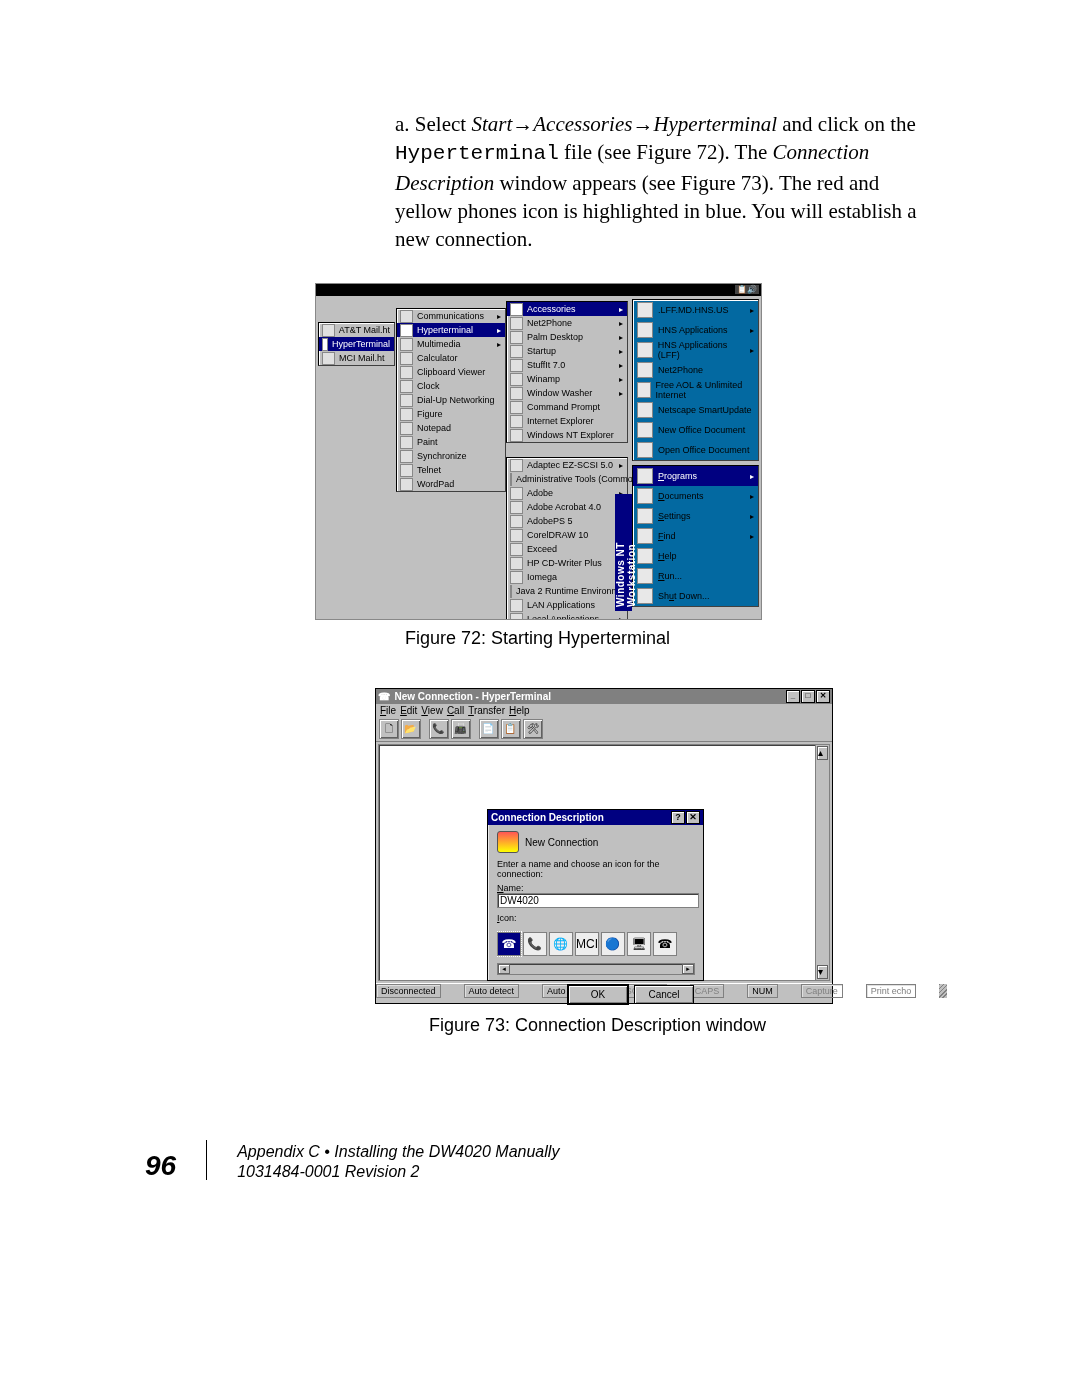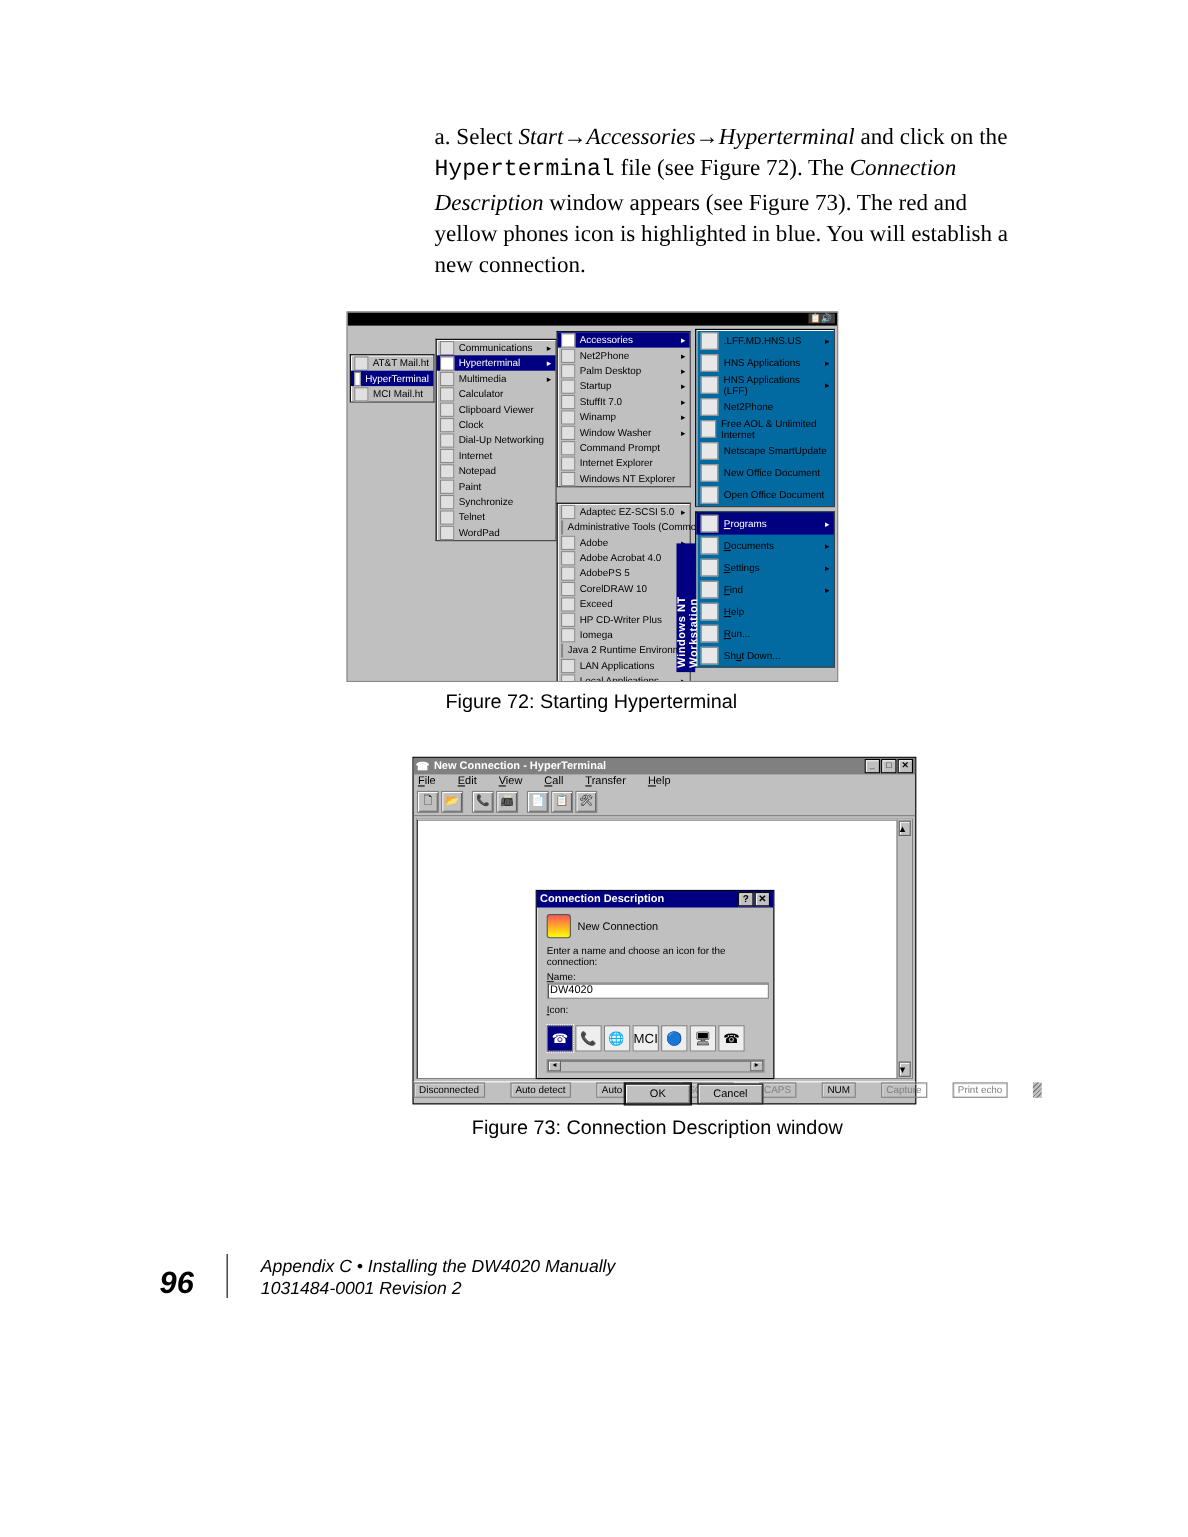--- a/index.html
+++ b/index.html
@@ -210,21 +210,21 @@
     border: 1px solid #000;
     box-shadow: inset 1px 1px 0 #fff;
     margin-left: 1px;
     text-align: center;
     font-size: 8px;
     line-height: 10px;
     color: #000;
   }
   .fig73 .menubar {
     display: flex;
-    gap: 20px;
+    gap: 4px;
     padding: 1px 4px;
     font-size: 10px;
   }
   .fig73 .menubar span .u { text-decoration: underline; }
   .fig73 .toolbar {
     display: flex;
     gap: 2px;
     padding: 2px 3px;
     border-bottom: 1px solid #808080;
   }
@@ -481,21 +481,21 @@
         <div class="item">
           <span class="ico"></span>
           <span class="lbl">Clock</span>
         </div>
         <div class="item">
           <span class="ico"></span>
           <span class="lbl">Dial-Up Networking</span>
         </div>
         <div class="item">
           <span class="ico"></span>
-          <span class="lbl">Internet</span>
+          <span class="lbl">Figure</span>
         </div>
         <div class="item">
           <span class="ico"></span>
           <span class="lbl">Notepad</span>
         </div>
         <div class="item">
           <span class="ico"></span>
           <span class="lbl">Paint</span>
         </div>
         <div class="item">

